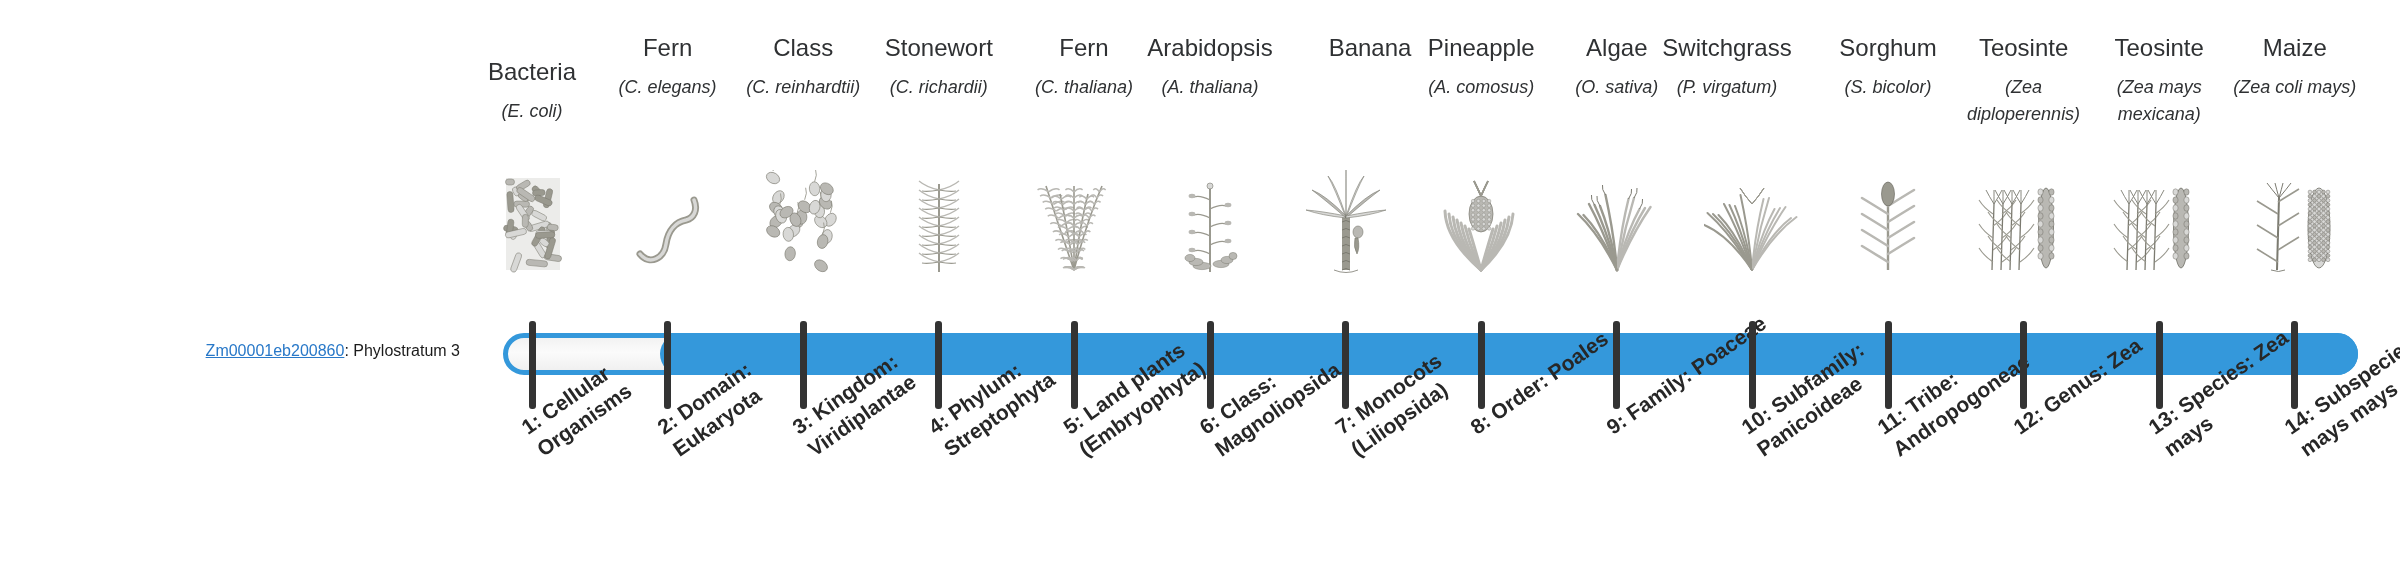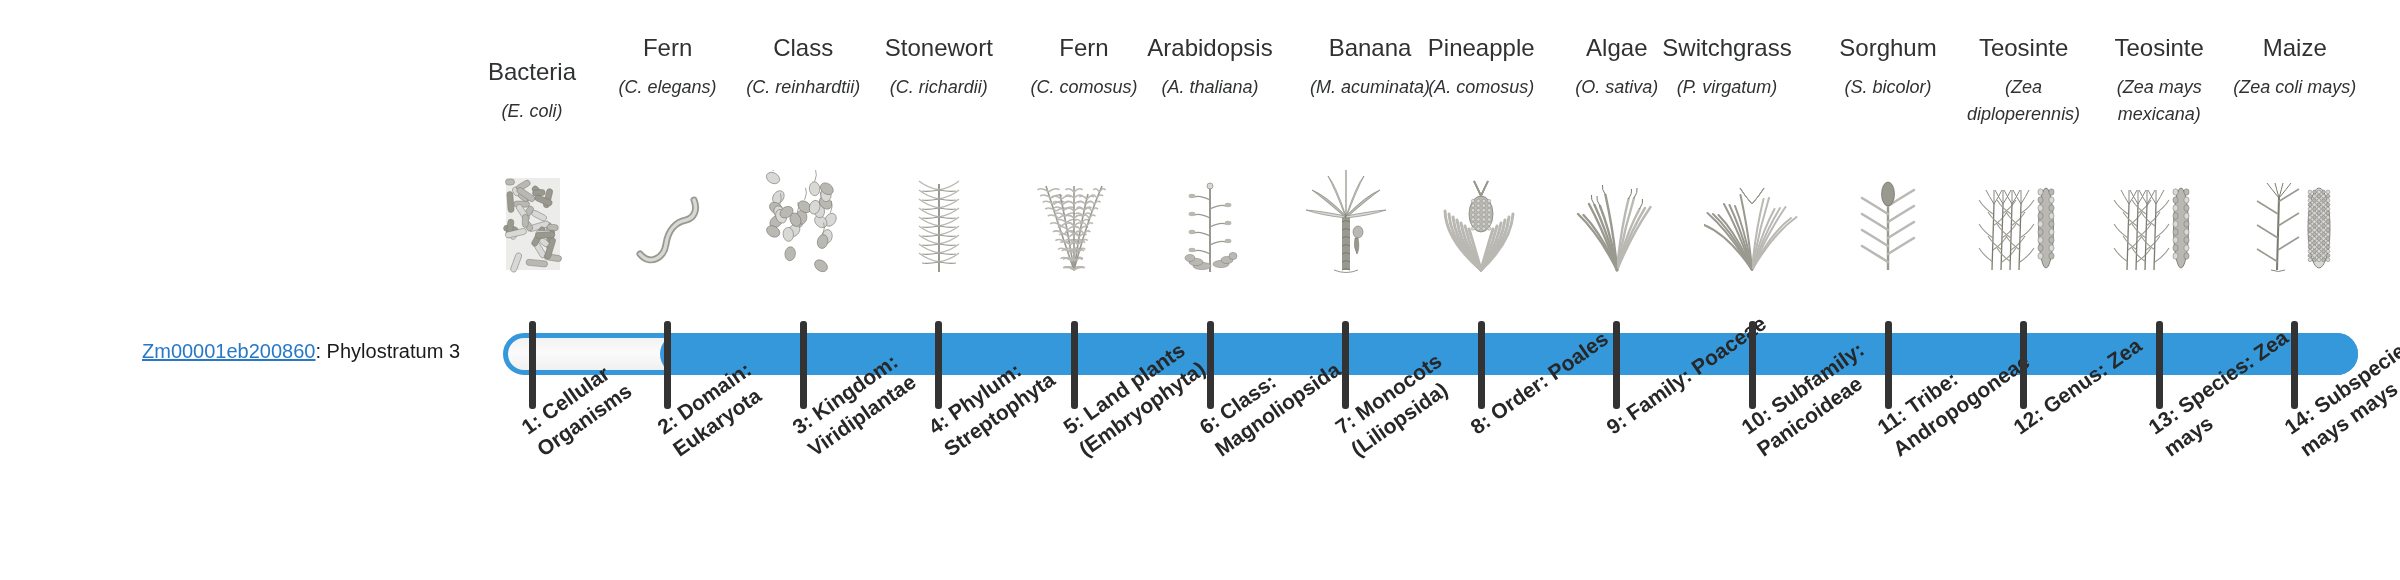--- a/index.html
+++ b/index.html
@@ -20,21 +20,21 @@
     background: #ffffff;
   }
 
   
   .gene-label {
     position: absolute;
     left: 40px;
     top: 336px;
     width: 420px;
     text-align: right;
-    font-size: 20px;
+    font-size: 16px;
     line-height: 30px;
     white-space: nowrap;
   }
   .gene-id {
     color: #2878c8;
     text-decoration: underline;
     cursor: pointer;
   }
   .gene-strat { color: #1b1b1b; }
 
@@ -287,21 +287,21 @@
           <path d="M48 92 q 13 -3 20 -9" stroke="#b9b8b3" stroke-width="1.3" fill="none"></path>
                   <path d="M48 92 q 11 2 17 1" stroke="#9a998f" stroke-width="1.1" fill="none"></path>
         </svg>
       </div>
       <div class="tick" style="left: 935.3px;"></div>
       <div class="strat-wrap" style="left: 922.8px;">
         <div class="strat-txt">4: Phylum: Streptophyta</div>
       </div>
       <div class="col" style="left: 1009px; width: 150px;">
         <div class="common-name">Fern</div>
-        <div class="sci-name">(C. comosus)</div>
+        <div class="sci-name">(C. thaliana)</div>
       </div>
       <div class="art-box" style="left: 1009.4px; width: 130px;">
         <svg width="96" height="105" viewBox="0 0 96 105" xmlns="http://www.w3.org/2000/svg" aria-hidden="true">
           <path d="M48 100 Q 34 60 20 16" stroke="#9a998f" stroke-width="1.6" fill="none"></path>
           <path d="M48 100 q -7 -5 -11 -2" stroke="#b9b8b3" stroke-width="1.5" fill="none"></path>
                   <path d="M48 100 q 7 -5 11 -2" stroke="#b9b8b3" stroke-width="1.5" fill="none"></path>
           <path d="M45.45454545454545 90.67324102258779 q -7 -5 -11 -2" stroke="#b9b8b3" stroke-width="1.5" fill="none"></path>
                   <path d="M45.45454545454545 90.67324102258779 q 7 -5 11 -2" stroke="#b9b8b3" stroke-width="1.5" fill="none"></path>
           <path d="M42.90909090909091 81.48342782253914 q -7 -5 -11 -2" stroke="#b9b8b3" stroke-width="1.5" fill="none"></path>
                   <path d="M42.90909090909091 81.48342782253914 q 7 -5 11 -2" stroke="#b9b8b3" stroke-width="1.5" fill="none"></path>
@@ -448,21 +448,20 @@
           <ellipse cx="71" cy="86" rx="4" ry="3.6" fill="#b9b8b3" stroke="#7b7a70" stroke-width="0.5"></ellipse>
           <circle cx="48" cy="16" r="3" fill="#d8d8d6" stroke="#7b7a70" stroke-width="0.6"></circle>
         </svg>
       </div>
       <div class="tick" style="left: 1206.5px;"></div>
       <div class="strat-wrap" style="left: 1194px;">
         <div class="strat-txt">6: Class: Magnoliopsida</div>
       </div>
       <div class="col" style="left: 1295px; width: 150px;">
         <div class="common-name">Banana</div>
-        <div class="sci-name">(M. acuminata)</div>
       </div>
       <div class="art-box" style="left: 1280.6px; width: 130px;">
         <svg width="96" height="105" viewBox="0 0 96 105" xmlns="http://www.w3.org/2000/svg" aria-hidden="true">
           <path d="M44 100 L44 46 L52 46 L52 100 Z" fill="#9a998f"></path>
           <path d="M44 100 q 4 -3 8 0" stroke="#7b7a70" stroke-width="1" fill="none"></path>
           <path d="M44 92 q 4 -3 8 0" stroke="#7b7a70" stroke-width="1" fill="none"></path>
           <path d="M44 84 q 4 -3 8 0" stroke="#7b7a70" stroke-width="1" fill="none"></path>
           <path d="M44 76 q 4 -3 8 0" stroke="#7b7a70" stroke-width="1" fill="none"></path>
           <path d="M44 68 q 4 -3 8 0" stroke="#7b7a70" stroke-width="1" fill="none"></path>
           <path d="M44 60 q 4 -3 8 0" stroke="#7b7a70" stroke-width="1" fill="none"></path>

